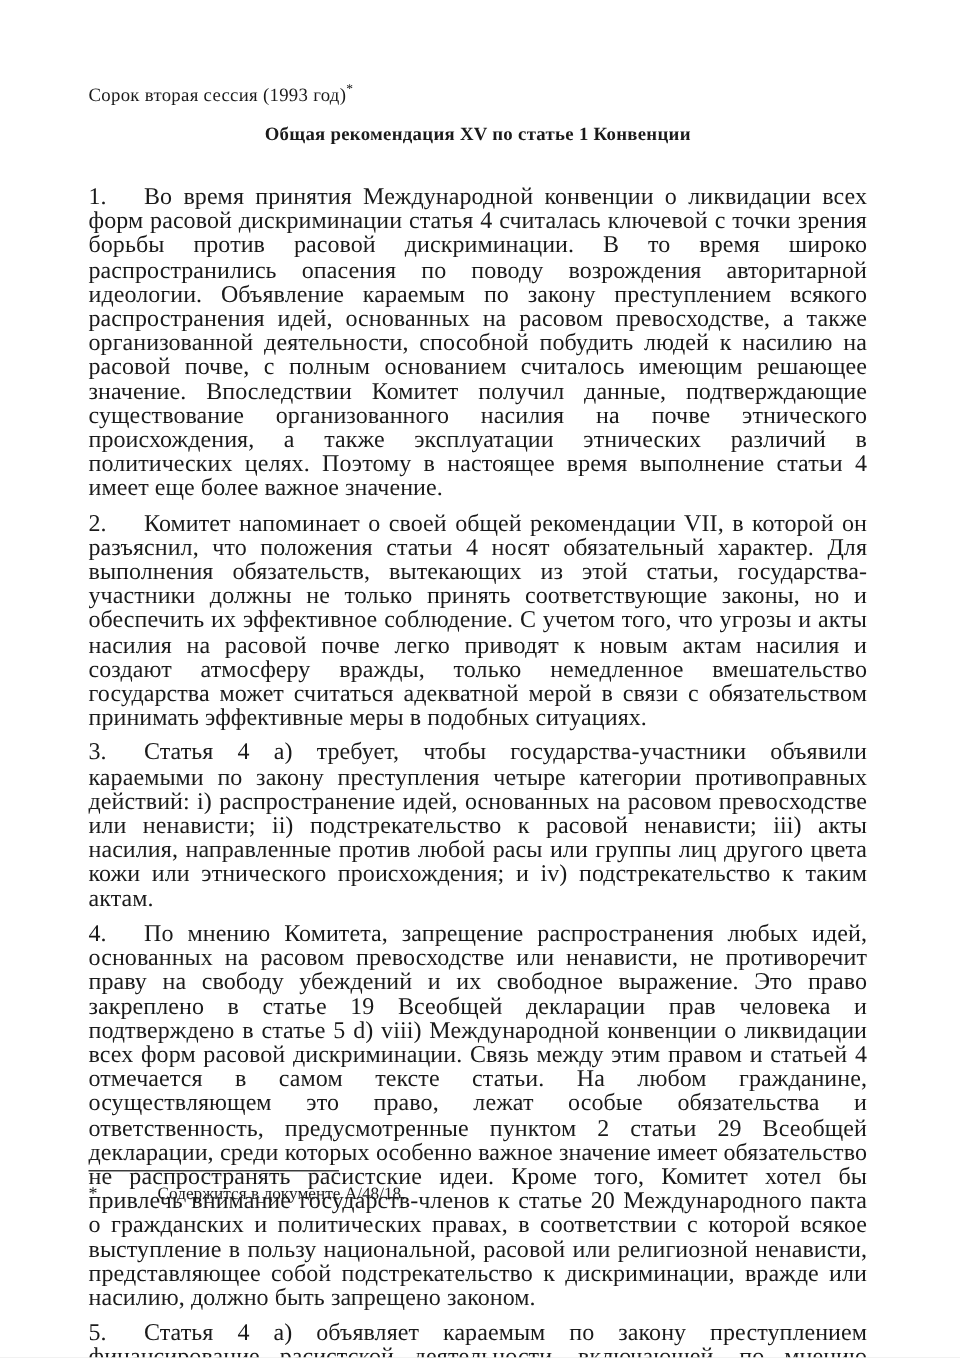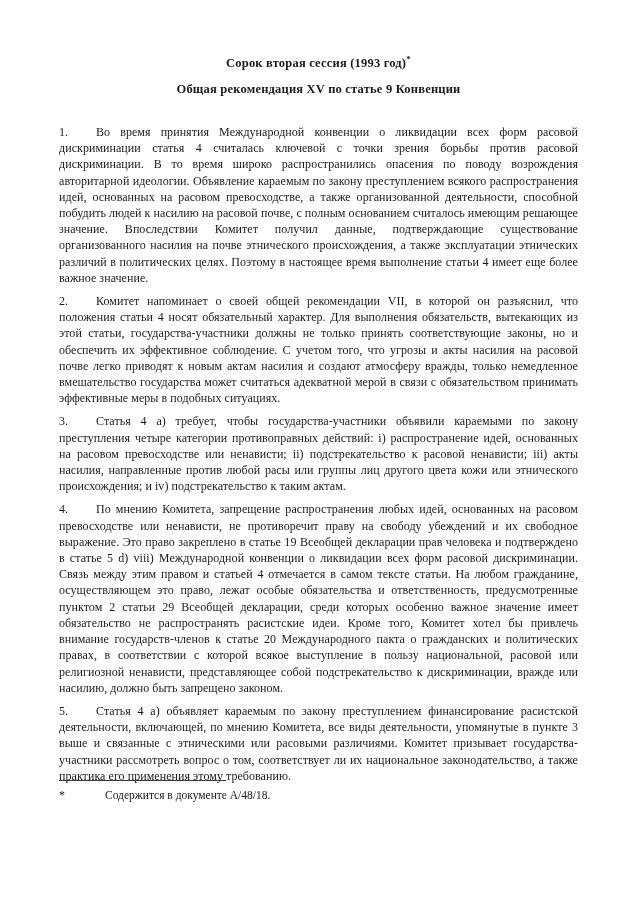--- a/index.html
+++ b/index.html
@@ -17,22 +17,21 @@
     font-family: "Liberation Serif", "DejaVu Serif", serif;
     color: #1a1a1a;
   }
   .content {
     position: absolute;
     left: 59px;
     top: 56px;
     width: 519px;
   }
   .doc-title {
-    text-align: center;
-    font-weight: bold;
+    font-weight: normal;
     font-size: 12.5px;
     line-height: 15px;
     letter-spacing: 0.2px;
     white-space: nowrap;
   }
   .doc-title sup {
     font-size: 9px;
     line-height: 0;
   }
   .doc-subtitle {
@@ -42,21 +41,21 @@
     font-size: 12.5px;
     line-height: 15px;
     letter-spacing: 0.2px;
     white-space: nowrap;
   }
   .body-text {
     margin-top: 27px;
   }
   p.para {
     margin: 0 0 7px 0;
-    font-size: 12px;
+    font-size: 16px;
     line-height: 16.2px;
     text-align: justify;
     letter-spacing: 0.05px;
   }
   .para-num {
     display: inline-block;
     width: 37px;
   }
   .footnote {
     position: absolute;
@@ -82,21 +81,21 @@
   }
 </style>
 </head>
 <body>
 
 <div class="page">
   <div class="content">
 
     <div class="doc-title"><span>Сорок вторая сессия (1993 год)</span><sup>*</sup></div>
 
-    <div class="doc-subtitle">Общая рекомендация XV по статье 9 Конвенции</div>
+    <div class="doc-subtitle">Общая рекомендация XV по статье 1 Конвенции</div>
 
     <div class="body-text">
 
       <p class="para"><span class="para-num">1.</span><span>Во время принятия Международной конвенции о ликвидации всех форм расовой дискриминации статья 4 считалась ключевой с точки зрения борьбы против расовой дискриминации. В то время широко распространились опасения по поводу возрождения авторитарной идеологии. Объявление караемым по закону преступлением всякого распространения идей, основанных на расовом превосходстве, а также организованной деятельности, способной побудить людей к насилию на расовой почве, с полным основанием считалось имеющим решающее значение. Впоследствии Комитет получил данные, подтверждающие существование организованного насилия на почве этнического происхождения, а также эксплуатации этнических различий в политических целях.  Поэтому в настоящее время выполнение статьи 4 имеет еще более важное значение.</span></p>
 
       <p class="para"><span class="para-num">2.</span><span>Комитет напоминает о своей общей рекомендации VII, в которой он разъяснил, что положения статьи 4 носят обязательный характер.  Для выполнения обязательств, вытекающих из этой статьи, государства-участники должны не только принять соответствующие законы, но и обеспечить их эффективное соблюдение.  С учетом того, что угрозы и акты насилия на расовой почве легко приводят к новым актам насилия и создают атмосферу вражды, только немедленное вмешательство государства может считаться адекватной мерой в связи с обязательством принимать эффективные меры в подобных ситуациях.</span></p>
 
       <p class="para"><span class="para-num">3.</span><span>Статья 4 а) требует, чтобы государства-участники объявили караемыми по закону преступления четыре категории противоправных действий:  i) распространение идей, основанных на расовом превосходстве или ненависти;  ii) подстрекательство к расовой ненависти;  iii) акты насилия, направленные против любой расы или группы лиц другого цвета кожи или этнического происхождения;  и iv) подстрекательство к таким актам.</span></p>
 
       <p class="para"><span class="para-num">4.</span><span>По мнению Комитета, запрещение распространения любых идей, основанных на расовом превосходстве или ненависти, не противоречит праву на свободу убеждений и их свободное выражение.  Это право закреплено в статье 19 Всеобщей декларации прав человека и подтверждено в статье 5 d) viii) Международной конвенции о ликвидации всех форм расовой дискриминации.  Связь между этим правом и статьей 4 отмечается в самом тексте статьи.  На любом гражданине, осуществляющем это право, лежат особые обязательства и ответственность, предусмотренные пунктом 2 статьи 29 Всеобщей декларации, среди которых особенно важное значение имеет обязательство не распространять расистские идеи.  Кроме того, Комитет хотел бы привлечь внимание государств-членов к статье 20 Международного пакта о гражданских и политических правах, в соответствии с которой всякое выступление в пользу национальной, расовой или религиозной ненависти, представляющее собой подстрекательство к дискриминации, вражде или насилию, должно быть запрещено законом.</span></p>

